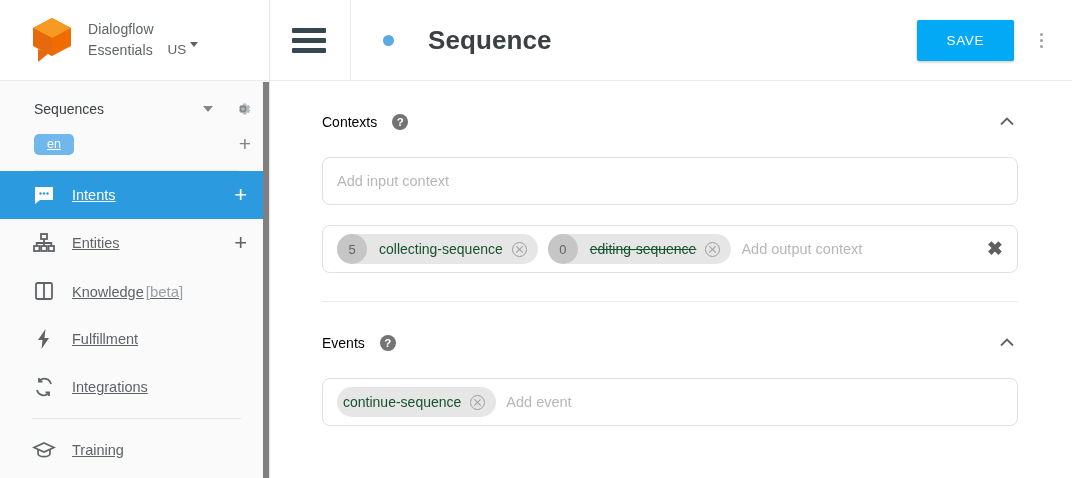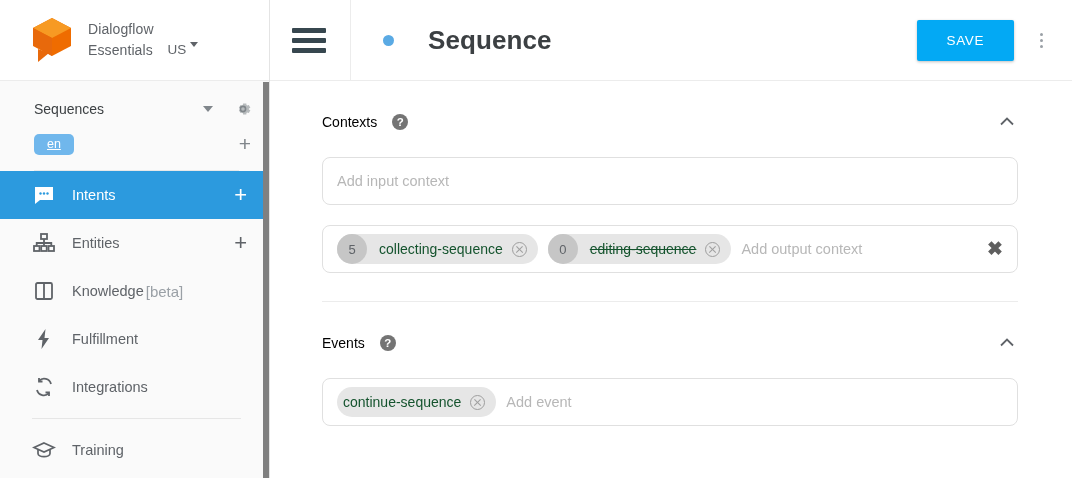--- a/index.html
+++ b/index.html
@@ -59,21 +59,21 @@
   .lang-spacer { flex: 1; }
   .plus-gray { color: #80868b; font-size: 21px; line-height: 20px; font-weight: 300; }
   .side-div { height: 1px; background: #e8e8e8; margin: 9px 30px 0 34px; }
 
   .nav-item {
     display: flex; align-items: center; height: 48px;
     padding: 0 22px 0 32px; color: #5f6368; font-size: 14.5px;
   }
   .nav-item.active { background: #2c9ade; color: #fff; }
   .nav-ico { width: 24px; height: 24px; flex: none; margin-right: 16px; }
-  .nav-label { flex: 1; display: flex; align-items: center; }
+  .nav-label { flex: 1; display: flex; align-items: flex-end; text-decoration: underline; }
   .beta { font-size: 15px; color: #9aa0a6; margin-left: 2px; vertical-align: super; }
   .nav-plus { font-size: 22px; font-weight: 300; line-height: 20px; }
   .nav-item.active .nav-plus { color: #fff; font-weight: 400; }
   .nav-div { height: 1px; background: #e6e6e6; margin: 7px 28px 7px 32px; }
   .sb-scroll {
     position: absolute; right: 0; top: 82px; width: 6px; height: 396px;
     background: #808080;
   }
 
   

